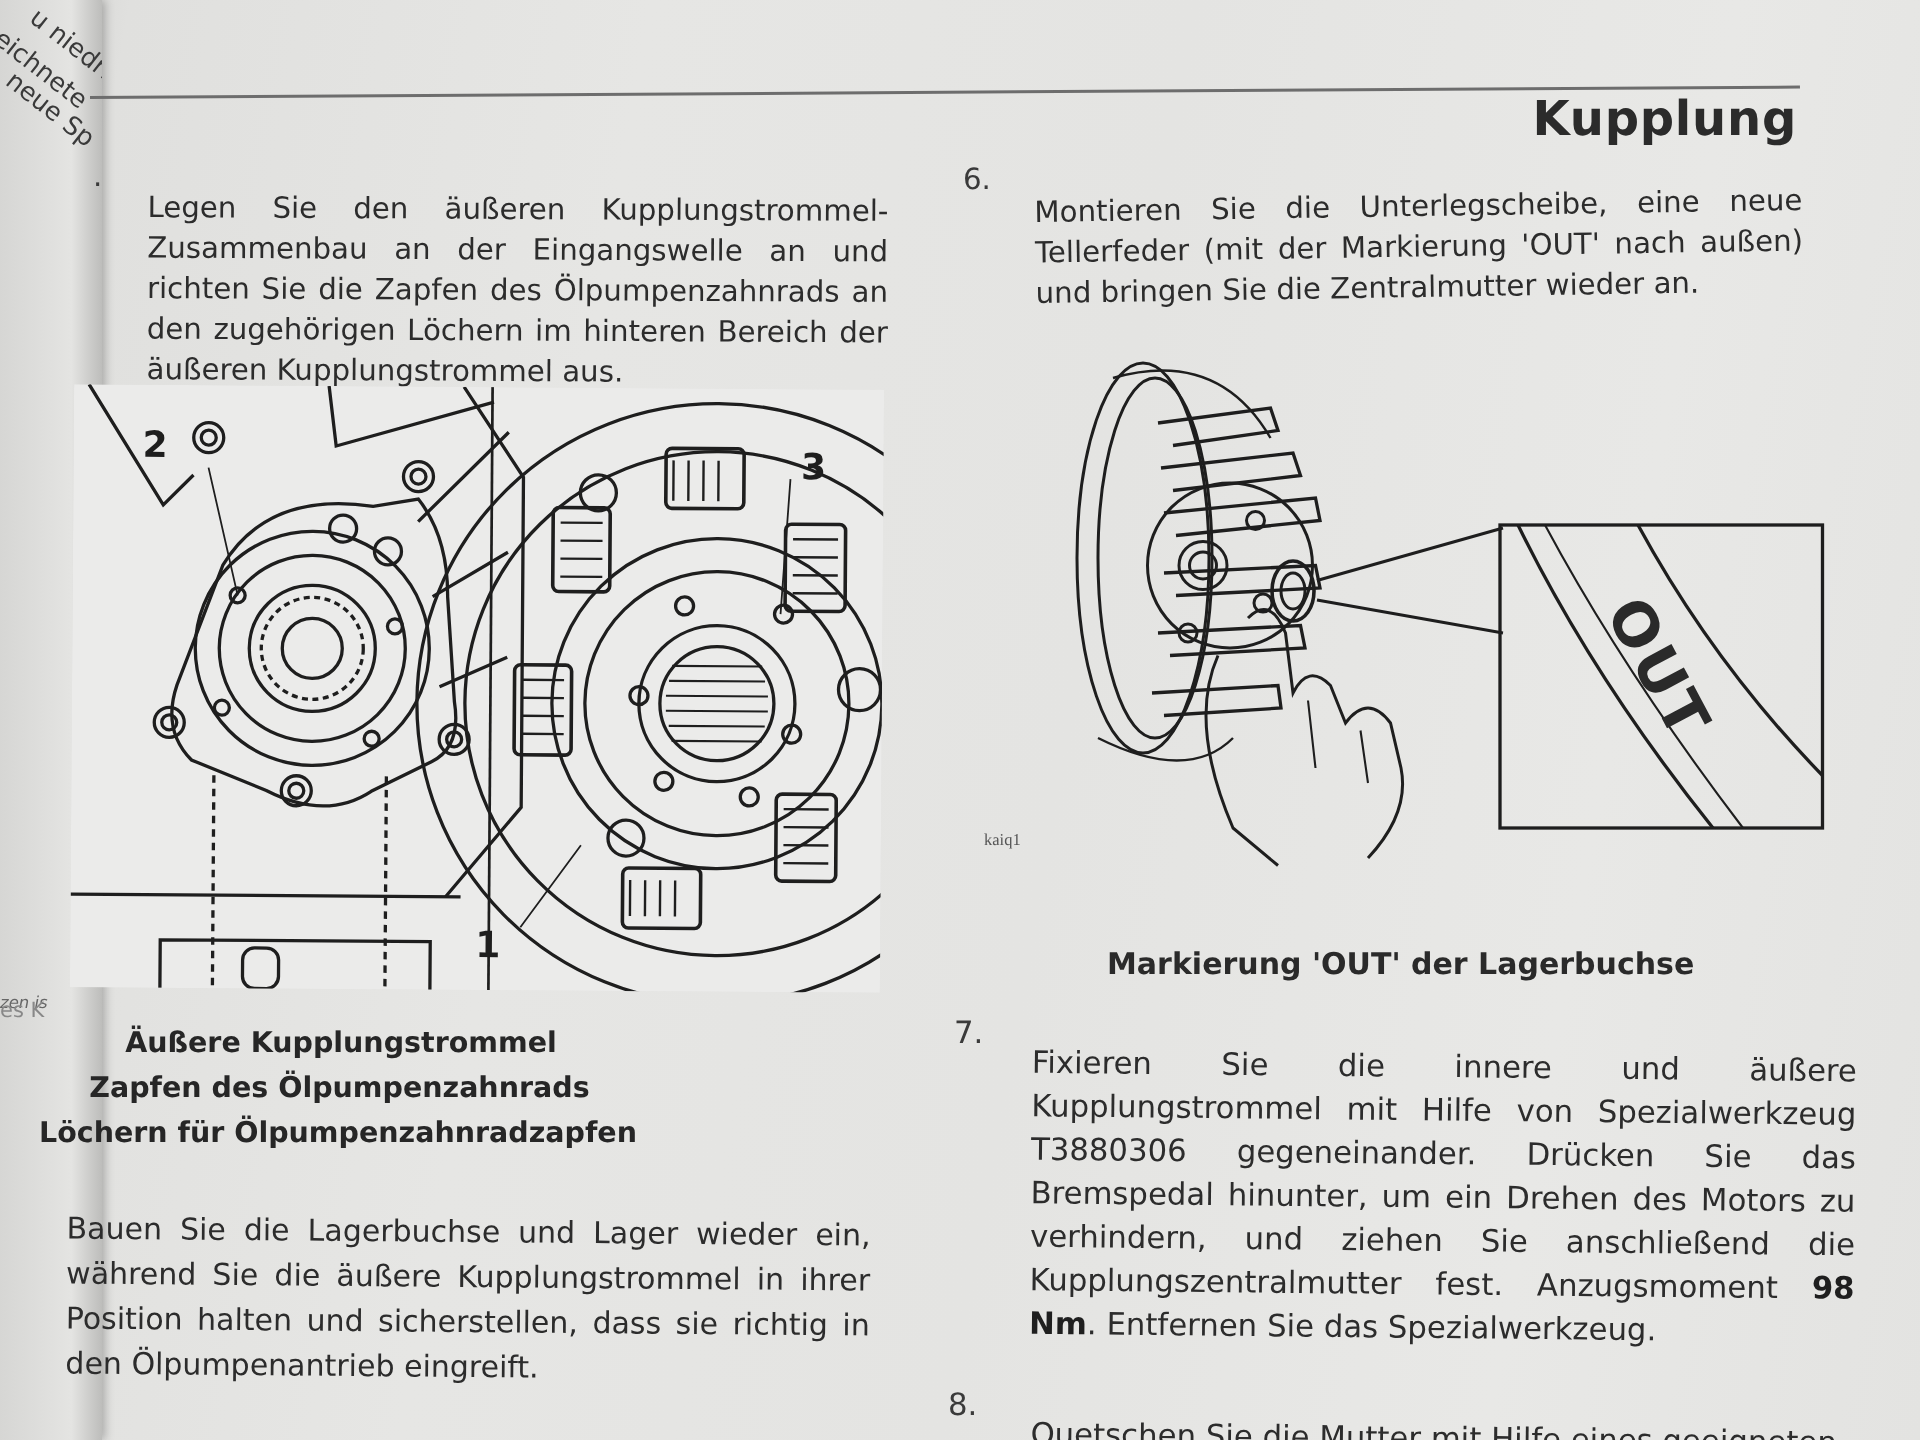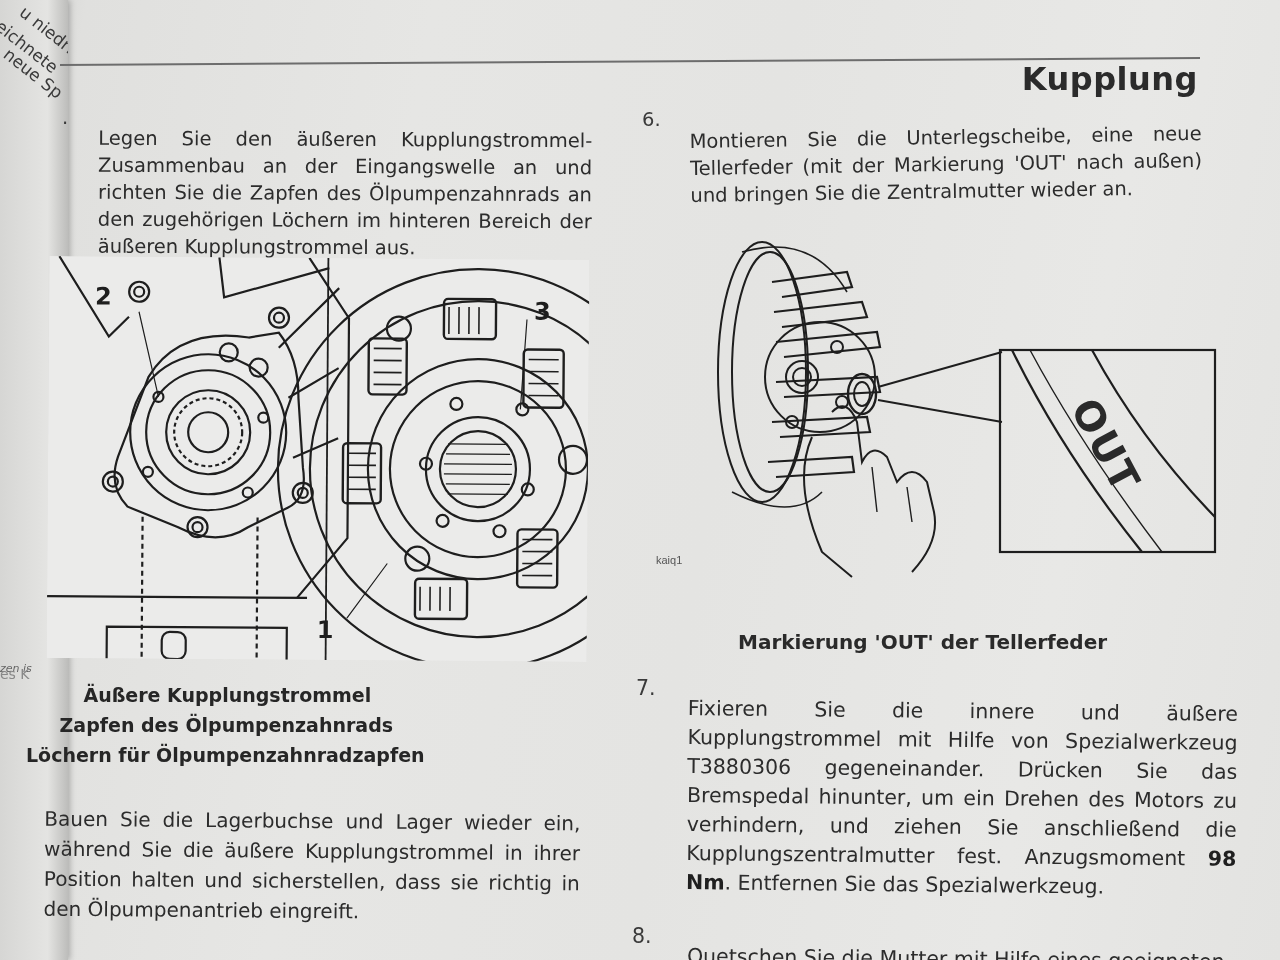--- a/index.html
+++ b/index.html
@@ -52,21 +52,21 @@
 
   .fig-left {
     position: absolute; left: 48px; top: 258px; width: 540px; height: 402px;
     transform: rotate(0.4deg);
   }
   .fig-right {
     position: absolute; left: 672px; top: 222px; width: 560px; height: 360px;
   }
   .fig-caption-small {
     position: absolute; left: 656px; top: 554px; font-size: 11px; color:#555;
-    font-family: Liberation Sans, sans-serif;
+    font-family: Liberation Serif, serif;
   }
   .fig-title {
     position: absolute; left: 738px; top: 630px; font-size: 20px; font-weight: bold; color:#2a2a2a;
   }
 
   .legend { position: absolute; left: 30px; top: 680px; text-align: center; }
   .legend-item {
     font-weight: bold; font-size: 19px; line-height: 30px; color: #262626;
     white-space: nowrap;
   }
@@ -219,21 +219,21 @@
       <path d="M206 165 L330 130 M206 178 L330 200" stroke-width="2"></path>
 
       <rect x="328" y="128" width="215" height="202" stroke-width="2.2"></rect>
       <path d="M340 128 Q390 230 470 330" stroke-width="2.2"></path>
       <path d="M358 128 Q410 225 490 330" stroke-width="1.4"></path>
       <path d="M420 128 Q470 220 543 295" stroke-width="2.2"></path>
     </g>
     <text x="0" y="0" font-family="DejaVu Sans, sans-serif" font-weight="bold" font-size="40" fill="#2a2a2a" transform="translate(398 186) rotate(62)" letter-spacing="2">OUT</text>
   </svg>
   <div class="fig-caption-small">kaiq1</div>
-  <div class="fig-title">Markierung 'OUT' der Tellerfeder</div>
+  <div class="fig-title">Markierung 'OUT' der Lagerbuchse</div>
 
   <span class="step-num right-step7-num">7.</span>
   <p class="para right-step7"><span>Fixieren Sie die innere und äußere Kupplungstrommel mit Hilfe von Spezialwerkzeug T3880306 gegeneinander. Drücken Sie das Bremspedal hinunter, um ein Drehen des Motors zu verhindern, und ziehen Sie anschließend die Kupplungszentralmutter fest. Anzugsmoment</span> <b class="torque">98 Nm</b><span>. Entfernen Sie das Spezialwerkzeug.</span></p>
 
   <span class="step-num right-step8-num">8.</span>
   <p class="para right-step8">Quetschen Sie die Mutter mit Hilfe eines geeigneten</p>
 
 </div>
 
 </body></html>

